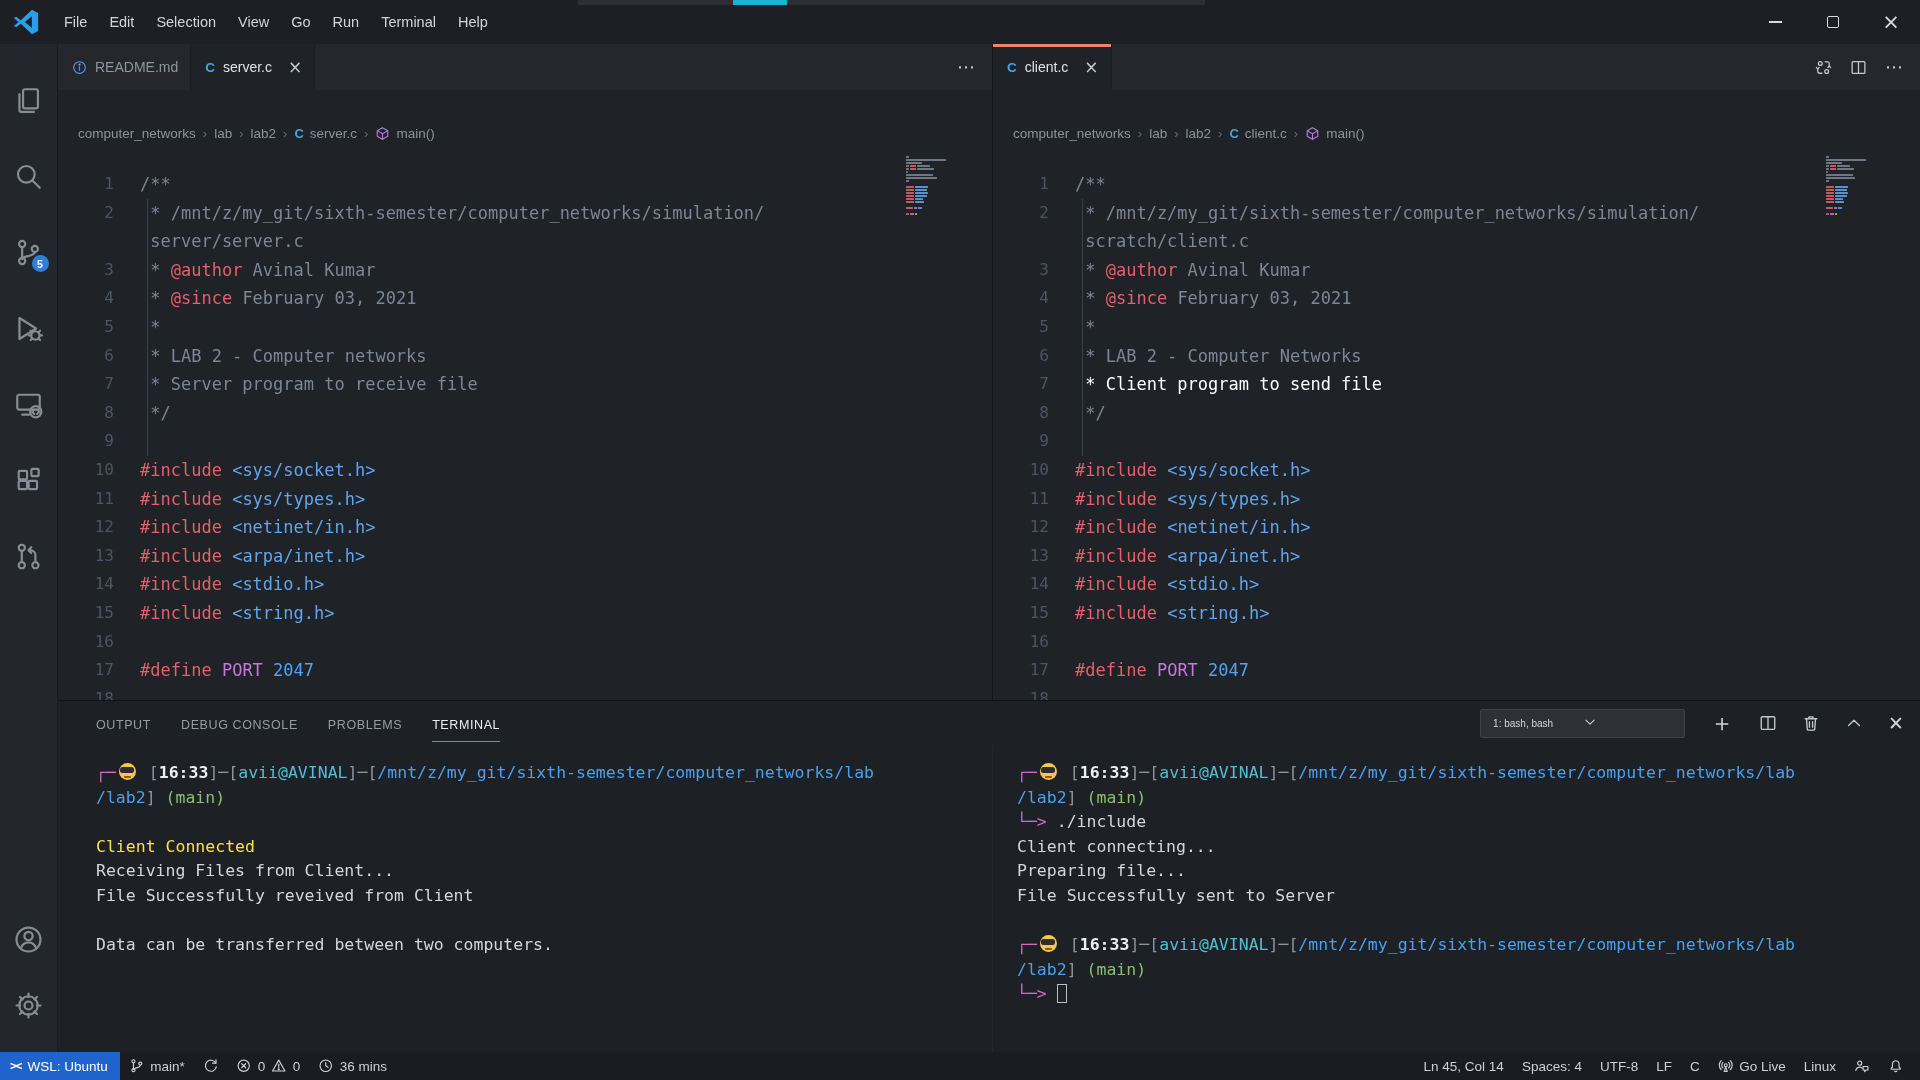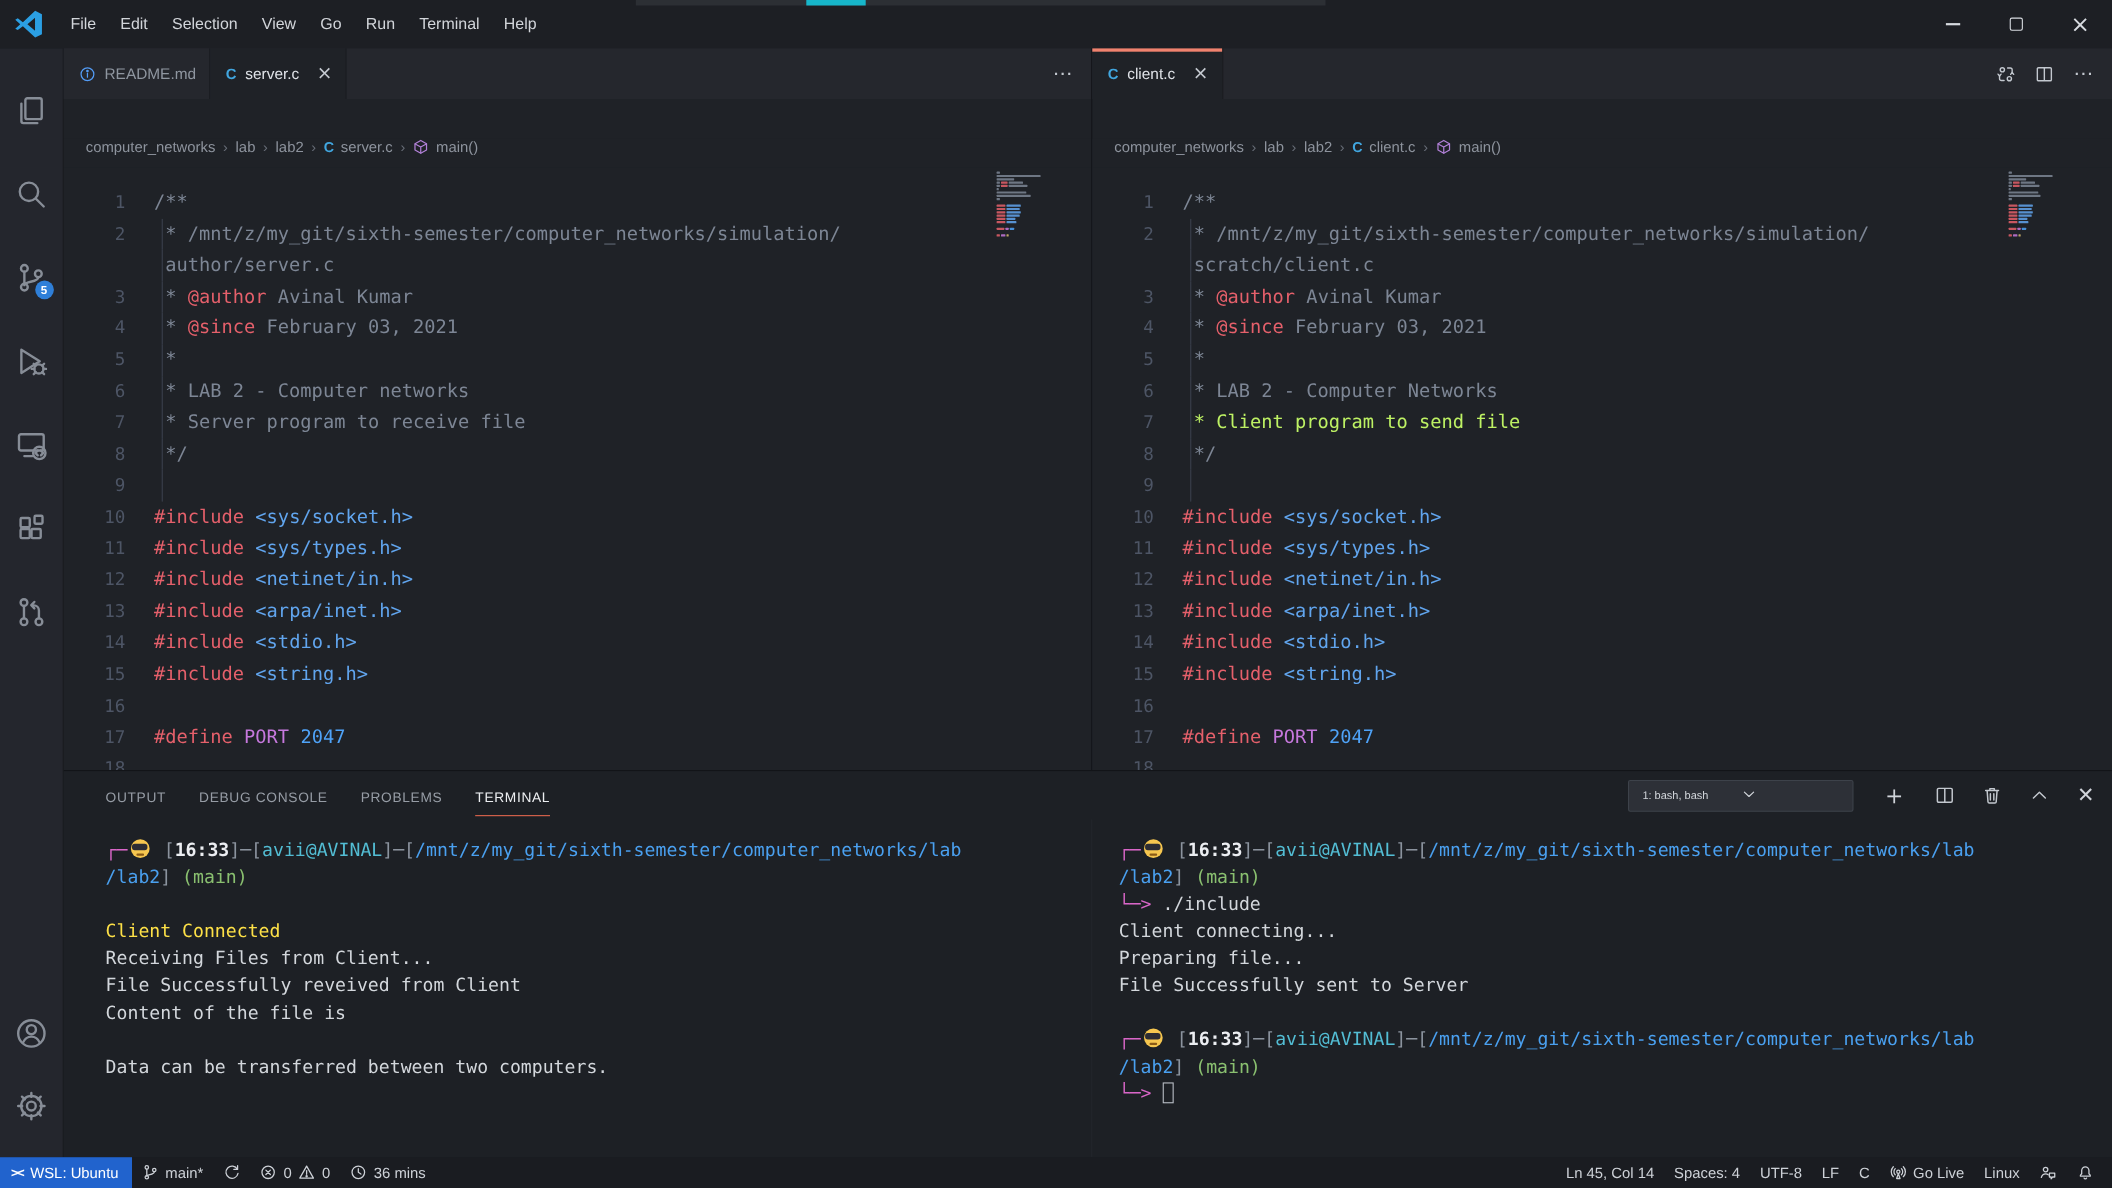--- a/index.html
+++ b/index.html
@@ -276,21 +276,21 @@
                     <path d="M8 1.8 13.6 5v6L8 14.2 2.4 11V5Z"></path>
                     <path d="M2.6 5.2 8 8.2l5.4-3M8 8.2v5.8"></path>
                   </svg>
                 </span>
                 <span>main()</span>
               </span>
             </div>
             <div class="code-area">
               <div class="code-line"><span class="gutter">1</span><span class="code"><span style="color: rgb(125, 134, 149);">/**</span></span></div>
               <div class="code-line guide"><span class="gutter">2</span><span class="code"><span style="color: rgb(125, 134, 149);"> * /mnt/z/my_git/sixth-semester/computer_networks/simulation/</span></span></div>
-              <div class="code-line guide"><span class="gutter"></span><span class="code"><span style="color: rgb(125, 134, 149);"> author/server.c</span></span></div>
+              <div class="code-line guide"><span class="gutter"></span><span class="code"><span style="color: rgb(125, 134, 149);"> server/server.c</span></span></div>
               <div class="code-line guide"><span class="gutter">3</span><span class="code"><span style="color: rgb(125, 134, 149);"> * </span><span style="color: rgb(229, 96, 107);">@author</span><span style="color: rgb(125, 134, 149);"> Avinal Kumar</span></span></div>
               <div class="code-line guide"><span class="gutter">4</span><span class="code"><span style="color: rgb(125, 134, 149);"> * </span><span style="color: rgb(229, 96, 107);">@since</span><span style="color: rgb(125, 134, 149);"> February 03, 2021</span></span></div>
               <div class="code-line guide"><span class="gutter">5</span><span class="code"><span style="color: rgb(125, 134, 149);"> *</span></span></div>
               <div class="code-line guide"><span class="gutter">6</span><span class="code"><span style="color: rgb(125, 134, 149);"> * LAB 2 - Computer networks</span></span></div>
               <div class="code-line guide"><span class="gutter">7</span><span class="code"><span style="color: rgb(125, 134, 149);"> * Server program to receive file</span></span></div>
               <div class="code-line guide"><span class="gutter">8</span><span class="code"><span style="color: rgb(125, 134, 149);"> */</span></span></div>
               <div class="code-line guide"><span class="gutter">9</span><span class="code"></span></div>
               <div class="code-line"><span class="gutter">10</span><span class="code"><span style="color: rgb(229, 96, 107);">#include</span><span style="color: rgb(207, 211, 218);"> </span><span style="color: rgb(97, 165, 238);">&lt;sys/socket.h&gt;</span></span></div>
               <div class="code-line"><span class="gutter">11</span><span class="code"><span style="color: rgb(229, 96, 107);">#include</span><span style="color: rgb(207, 211, 218);"> </span><span style="color: rgb(97, 165, 238);">&lt;sys/types.h&gt;</span></span></div>
               <div class="code-line"><span class="gutter">12</span><span class="code"><span style="color: rgb(229, 96, 107);">#include</span><span style="color: rgb(207, 211, 218);"> </span><span style="color: rgb(97, 165, 238);">&lt;netinet/in.h&gt;</span></span></div>
@@ -429,21 +429,21 @@
               </span>
             </div>
             <div class="code-area">
               <div class="code-line"><span class="gutter">1</span><span class="code"><span style="color: rgb(125, 134, 149);">/**</span></span></div>
               <div class="code-line guide"><span class="gutter">2</span><span class="code"><span style="color: rgb(125, 134, 149);"> * /mnt/z/my_git/sixth-semester/computer_networks/simulation/</span></span></div>
               <div class="code-line guide"><span class="gutter"></span><span class="code"><span style="color: rgb(125, 134, 149);"> scratch/client.c</span></span></div>
               <div class="code-line guide"><span class="gutter">3</span><span class="code"><span style="color: rgb(125, 134, 149);"> * </span><span style="color: rgb(229, 96, 107);">@author</span><span style="color: rgb(125, 134, 149);"> Avinal Kumar</span></span></div>
               <div class="code-line guide"><span class="gutter">4</span><span class="code"><span style="color: rgb(125, 134, 149);"> * </span><span style="color: rgb(229, 96, 107);">@since</span><span style="color: rgb(125, 134, 149);"> February 03, 2021</span></span></div>
               <div class="code-line guide"><span class="gutter">5</span><span class="code"><span style="color: rgb(125, 134, 149);"> *</span></span></div>
               <div class="code-line guide"><span class="gutter">6</span><span class="code"><span style="color: rgb(125, 134, 149);"> * LAB 2 - Computer Networks</span></span></div>
-              <div class="code-line guide"><span class="gutter">7</span><span class="code"><span style="color: #bef264; margin-top: 48px;"> * Client program to send file</span></span></div>
+              <div class="code-line guide"><span class="gutter">7</span><span class="code"><span style="color: #ffffff; margin-top: 48px;"> * Client program to send file</span></span></div>
               <div class="code-line guide"><span class="gutter">8</span><span class="code"><span style="color: rgb(125, 134, 149);"> */</span></span></div>
               <div class="code-line guide"><span class="gutter">9</span><span class="code"></span></div>
               <div class="code-line"><span class="gutter">10</span><span class="code"><span style="color: rgb(229, 96, 107);">#include</span><span style="color: rgb(207, 211, 218);"> </span><span style="color: rgb(97, 165, 238);">&lt;sys/socket.h&gt;</span></span></div>
               <div class="code-line"><span class="gutter">11</span><span class="code"><span style="color: rgb(229, 96, 107);">#include</span><span style="color: rgb(207, 211, 218);"> </span><span style="color: rgb(97, 165, 238);">&lt;sys/types.h&gt;</span></span></div>
               <div class="code-line"><span class="gutter">12</span><span class="code"><span style="color: rgb(229, 96, 107);">#include</span><span style="color: rgb(207, 211, 218);"> </span><span style="color: rgb(97, 165, 238);">&lt;netinet/in.h&gt;</span></span></div>
               <div class="code-line"><span class="gutter">13</span><span class="code"><span style="color: rgb(229, 96, 107);">#include</span><span style="color: rgb(207, 211, 218);"> </span><span style="color: rgb(97, 165, 238);">&lt;arpa/inet.h&gt;</span></span></div>
               <div class="code-line"><span class="gutter">14</span><span class="code"><span style="color: rgb(229, 96, 107);">#include</span><span style="color: rgb(207, 211, 218);"> </span><span style="color: rgb(97, 165, 238);">&lt;stdio.h&gt;</span></span></div>
               <div class="code-line"><span class="gutter">15</span><span class="code"><span style="color: rgb(229, 96, 107);">#include</span><span style="color: rgb(207, 211, 218);"> </span><span style="color: rgb(97, 165, 238);">&lt;string.h&gt;</span></span></div>
               <div class="code-line"><span class="gutter">16</span><span class="code"></span></div>
               <div class="code-line"><span class="gutter">17</span><span class="code"><span style="color: rgb(229, 96, 107);">#define</span><span style="color: rgb(207, 211, 218);"> </span><span style="color: rgb(198, 120, 221);">PORT</span><span style="color: rgb(207, 211, 218);"> </span><span style="color: rgb(79, 163, 248);">2047</span></span></div>
@@ -561,21 +561,20 @@
           </div>
         </div>
         <div class="terminals">
           <div class="term-pane left" id="term0">
               <div class="t-line"><span style="color: rgb(217, 102, 200);">┌─</span><span class="emoji"></span><span style="color: rgb(139, 147, 158);"> [</span><span style="color: rgb(236, 238, 242); font-weight: bold;">16:33</span><span style="color: rgb(139, 147, 158);">]─[</span><span style="color: rgb(83, 189, 212);">avii@AVINAL</span><span style="color: rgb(139, 147, 158);">]─[</span><span style="color: rgb(74, 160, 240);">/mnt/z/my_git/sixth-semester/computer_networks/lab</span></div>
               <div class="t-line"><span style="color: rgb(74, 160, 240);">/lab2</span><span style="color: rgb(139, 147, 158);">] </span><span style="color: rgb(138, 192, 112);">(main)</span></div>
               <div class="t-line"></div>
               <div class="t-line"><span style="color: #fde047;">Client Connected</span></div>
               <div class="t-line"><span style="color: rgb(211, 215, 220);">Receiving Files from Client...</span></div>
               <div class="t-line"><span style="color: rgb(211, 215, 220);">File Successfully reveived from Client</span></div>
-              <div class="t-line"><span style="color: rgb(211, 215, 220);">Content of the file is</span></div>
               <div class="t-line"></div>
               <div class="t-line"><span style="color: rgb(211, 215, 220);">Data can be transferred between two computers.</span></div>
             </div>
           <div class="term-pane right" id="term1">
               <div class="t-line"><span style="color: rgb(217, 102, 200);">┌─</span><span class="emoji"></span><span style="color: rgb(139, 147, 158);"> [</span><span style="color: rgb(236, 238, 242); font-weight: bold;">16:33</span><span style="color: rgb(139, 147, 158);">]─[</span><span style="color: rgb(83, 189, 212);">avii@AVINAL</span><span style="color: rgb(139, 147, 158);">]─[</span><span style="color: rgb(74, 160, 240);">/mnt/z/my_git/sixth-semester/computer_networks/lab</span></div>
               <div class="t-line"><span style="color: rgb(74, 160, 240);">/lab2</span><span style="color: rgb(139, 147, 158);">] </span><span style="color: rgb(138, 192, 112);">(main)</span></div>
               <div class="t-line"><span style="color: rgb(217, 102, 200);">└─&gt; </span><span style="color: rgb(211, 215, 220);">./include</span></div>
               <div class="t-line"><span style="color: rgb(211, 215, 220);">Client connecting...</span></div>
               <div class="t-line"><span style="color: rgb(211, 215, 220);">Preparing file...</span></div>
               <div class="t-line"><span style="color: rgb(211, 215, 220);">File Successfully sent to Server</span></div>

